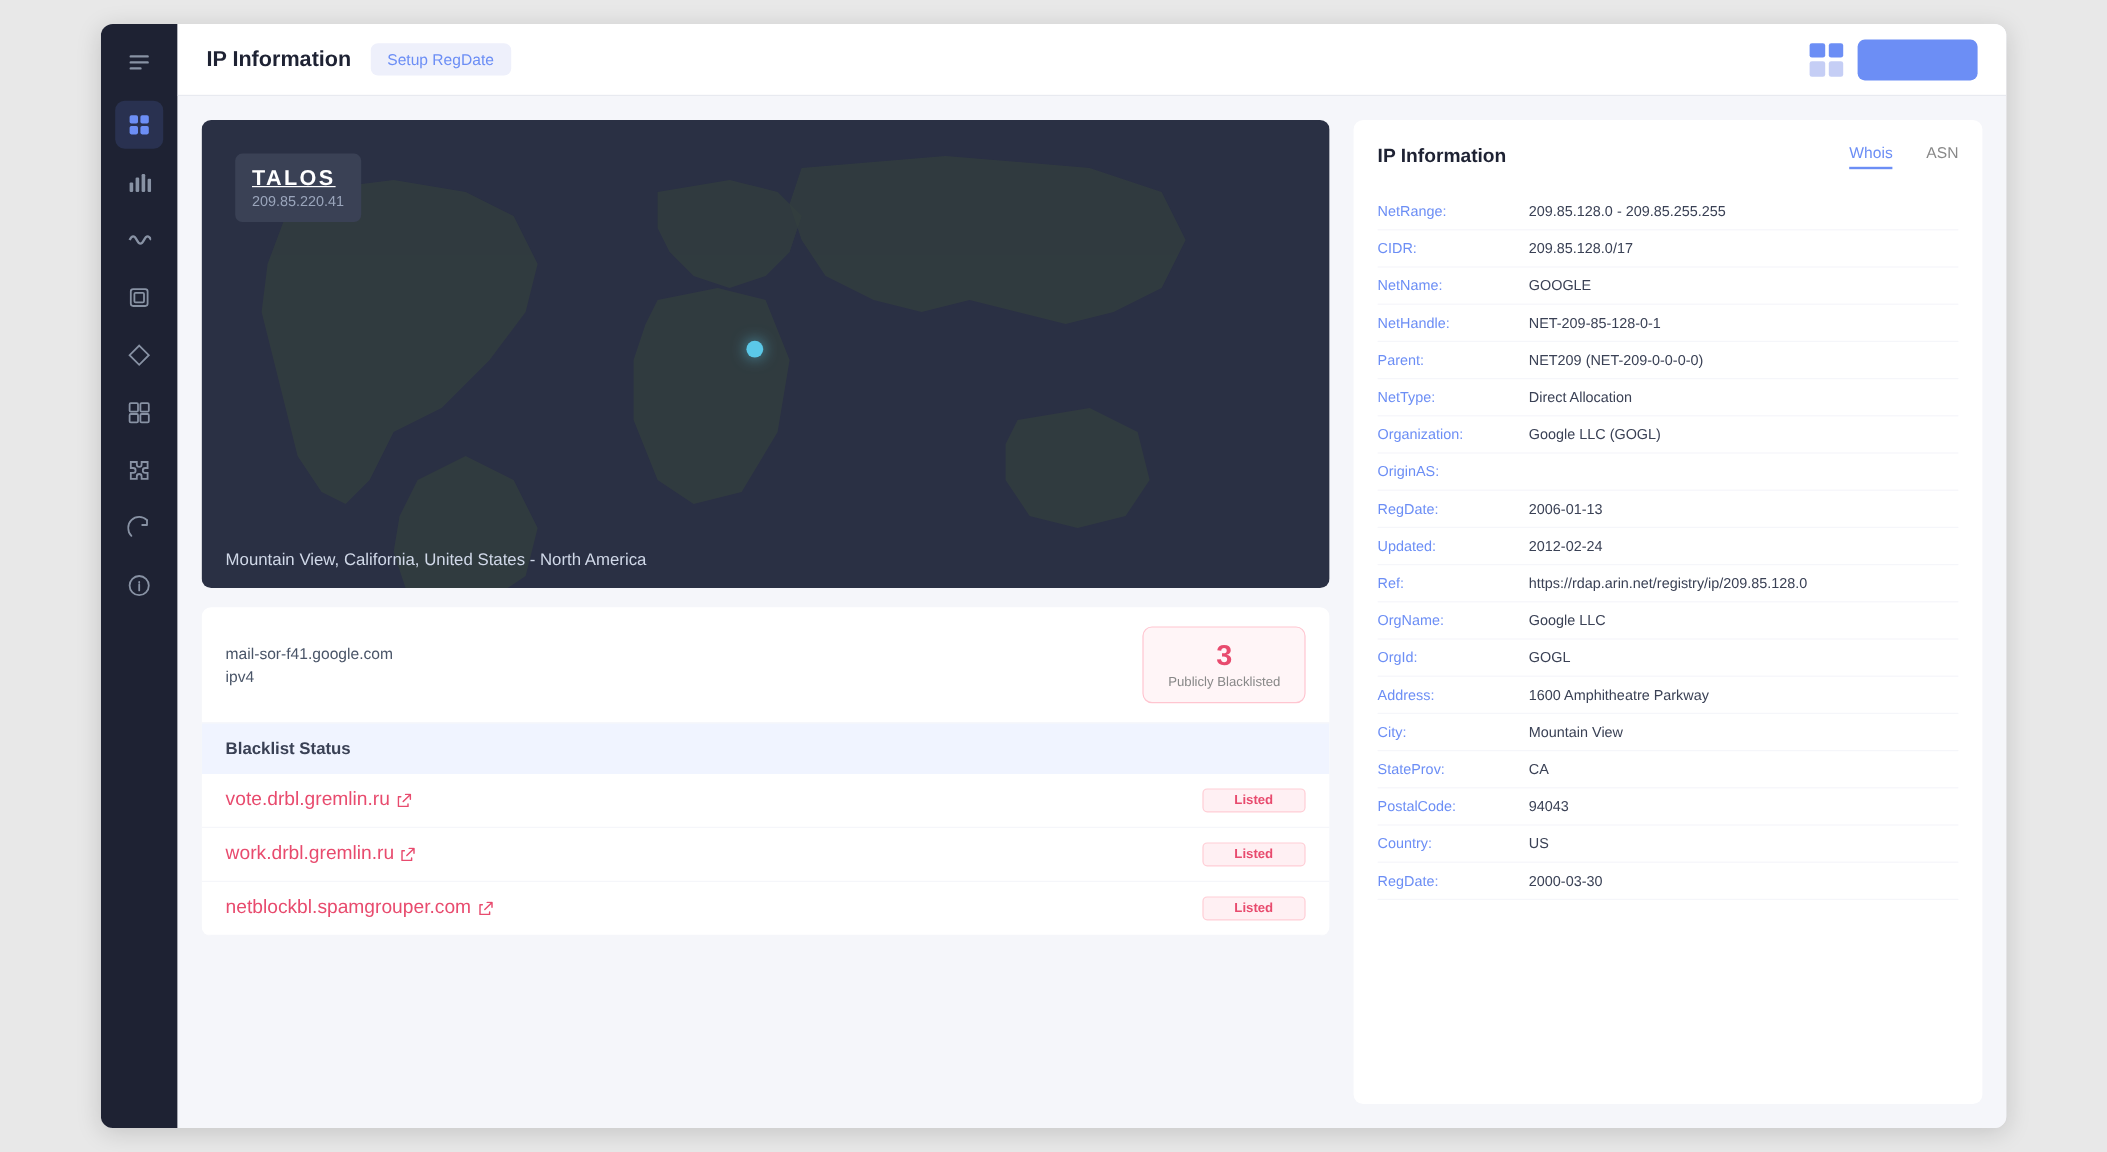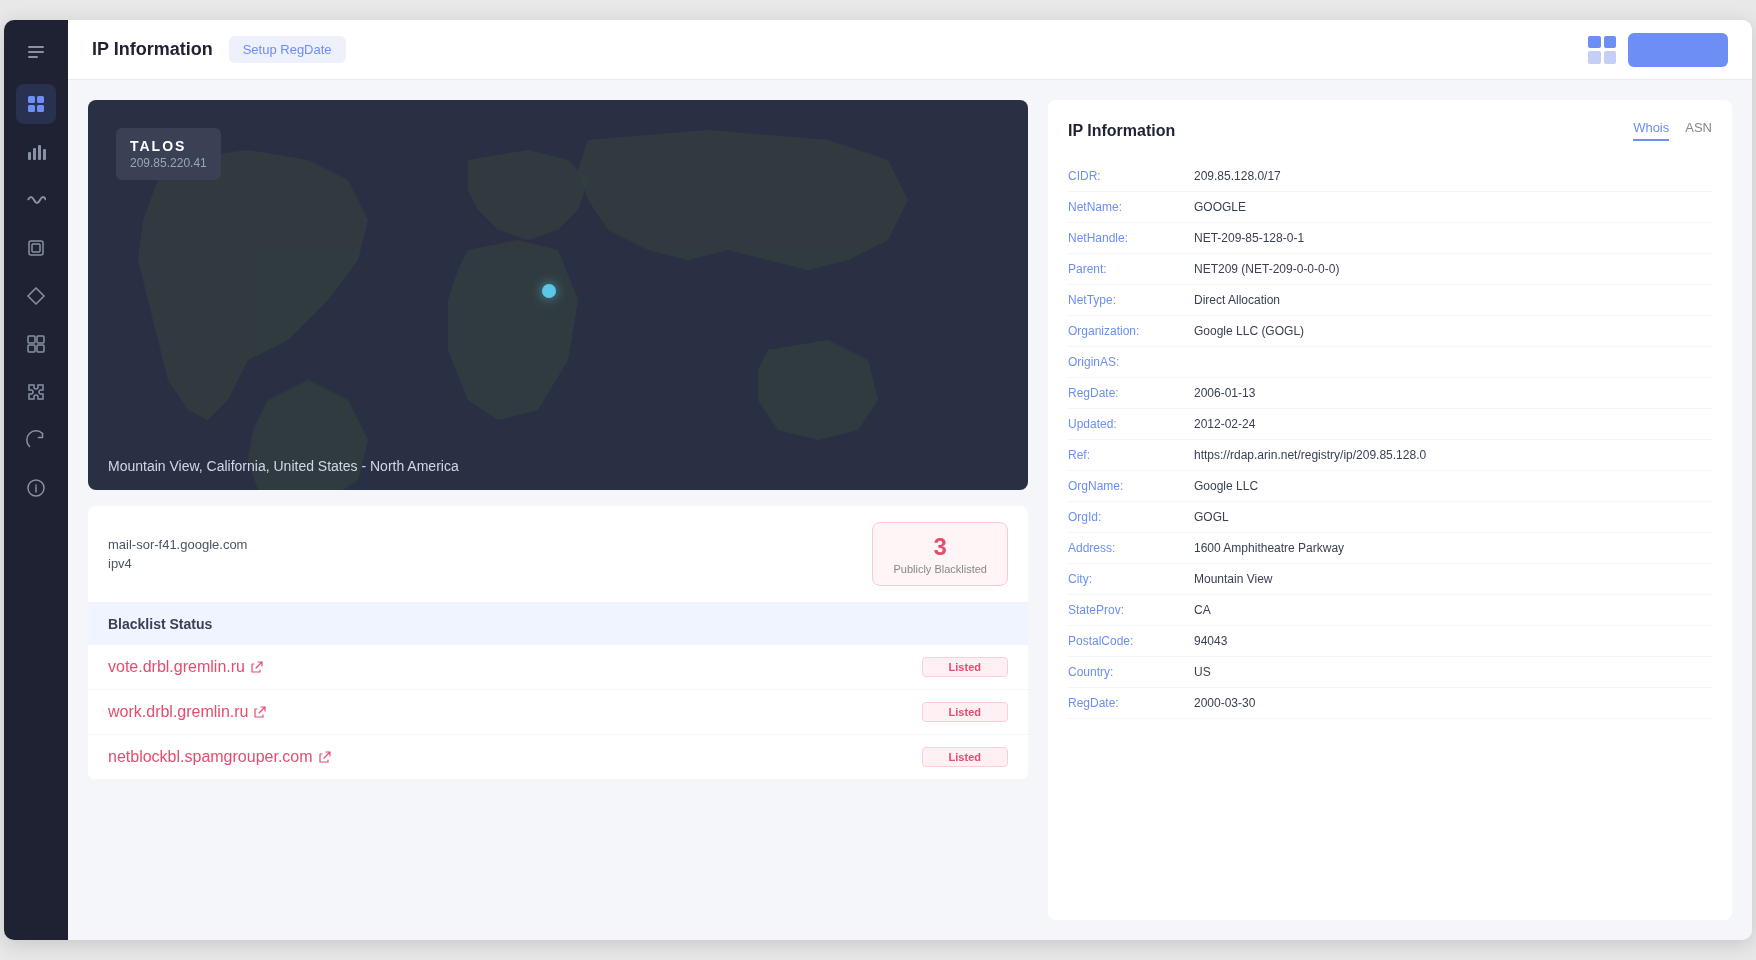--- a/index.html
+++ b/index.html
@@ -7,21 +7,21 @@
       font-family: -apple-system, BlinkMacSystemFont, 'Segoe UI', sans-serif;
       background: #e8e8e8;
       width: 1756px;
       height: 960px;
       overflow: hidden;
       display: flex;
       align-items: center;
       justify-content: center;
     }
     .app-container {
-      width: 1748px;
+      width: 1588px;
       height: 920px;
       background: #f0f2f5;
       border-radius: 10px;
       display: flex;
       overflow: hidden;
       box-shadow: 0 4px 20px rgba(0,0,0,0.15);
     }
     
     .sidebar {
       width: 64px;
@@ -159,24 +159,25 @@
     .talos-badge {
       position: absolute;
       top: 28px;
       left: 28px;
       background: #3a4155;
       border-radius: 6px;
       padding: 10px 14px;
     }
     .talos-title {
       color: #fff;
-      font-size: 14px;
+      font-size: 18px;
       font-weight: 700;
       letter-spacing: 2px;
       text-transform: uppercase;
+      text-decoration: underline;
     }
     .talos-ip {
       color: #9aa5bb;
       font-size: 12px;
       margin-top: 2px;
     }
     .map-dot {
       position: absolute;
       width: 14px;
       height: 14px;
@@ -292,21 +293,21 @@
       justify-content: space-between;
       margin-bottom: 20px;
     }
     .right-panel-title {
       font-size: 16px;
       font-weight: 600;
       color: #1e2233;
     }
     .tabs {
       display: flex;
-      gap: 16px;
+      gap: 28px;
     }
     .tab {
       font-size: 13px;
       font-weight: 500;
       color: #888;
       cursor: pointer;
       padding-bottom: 4px;
       border-bottom: 2px solid transparent;
     }
     .tab.active {
@@ -513,20 +514,24 @@
         <div class="right-panel-header">
           <span class="right-panel-title">IP Information</span>
           <div class="tabs">
             <div class="tab active">Whois</div>
             <div class="tab">ASN</div>
           </div>
         </div>
 
         <div class="whois-table">
 
+        <div class="whois-row">
+      <span class="whois-key">NetRange:</span>
+      <span class="whois-value">209.85.128.0 - 209.85.255.255</span>
+    </div>
             <div class="whois-row">
       <span class="whois-key">CIDR:</span>
       <span class="whois-value">209.85.128.0/17</span>
     </div>
             <div class="whois-row">
       <span class="whois-key">NetName:</span>
       <span class="whois-value">GOOGLE</span>
     </div>
             <div class="whois-row">
       <span class="whois-key">NetHandle:</span>

